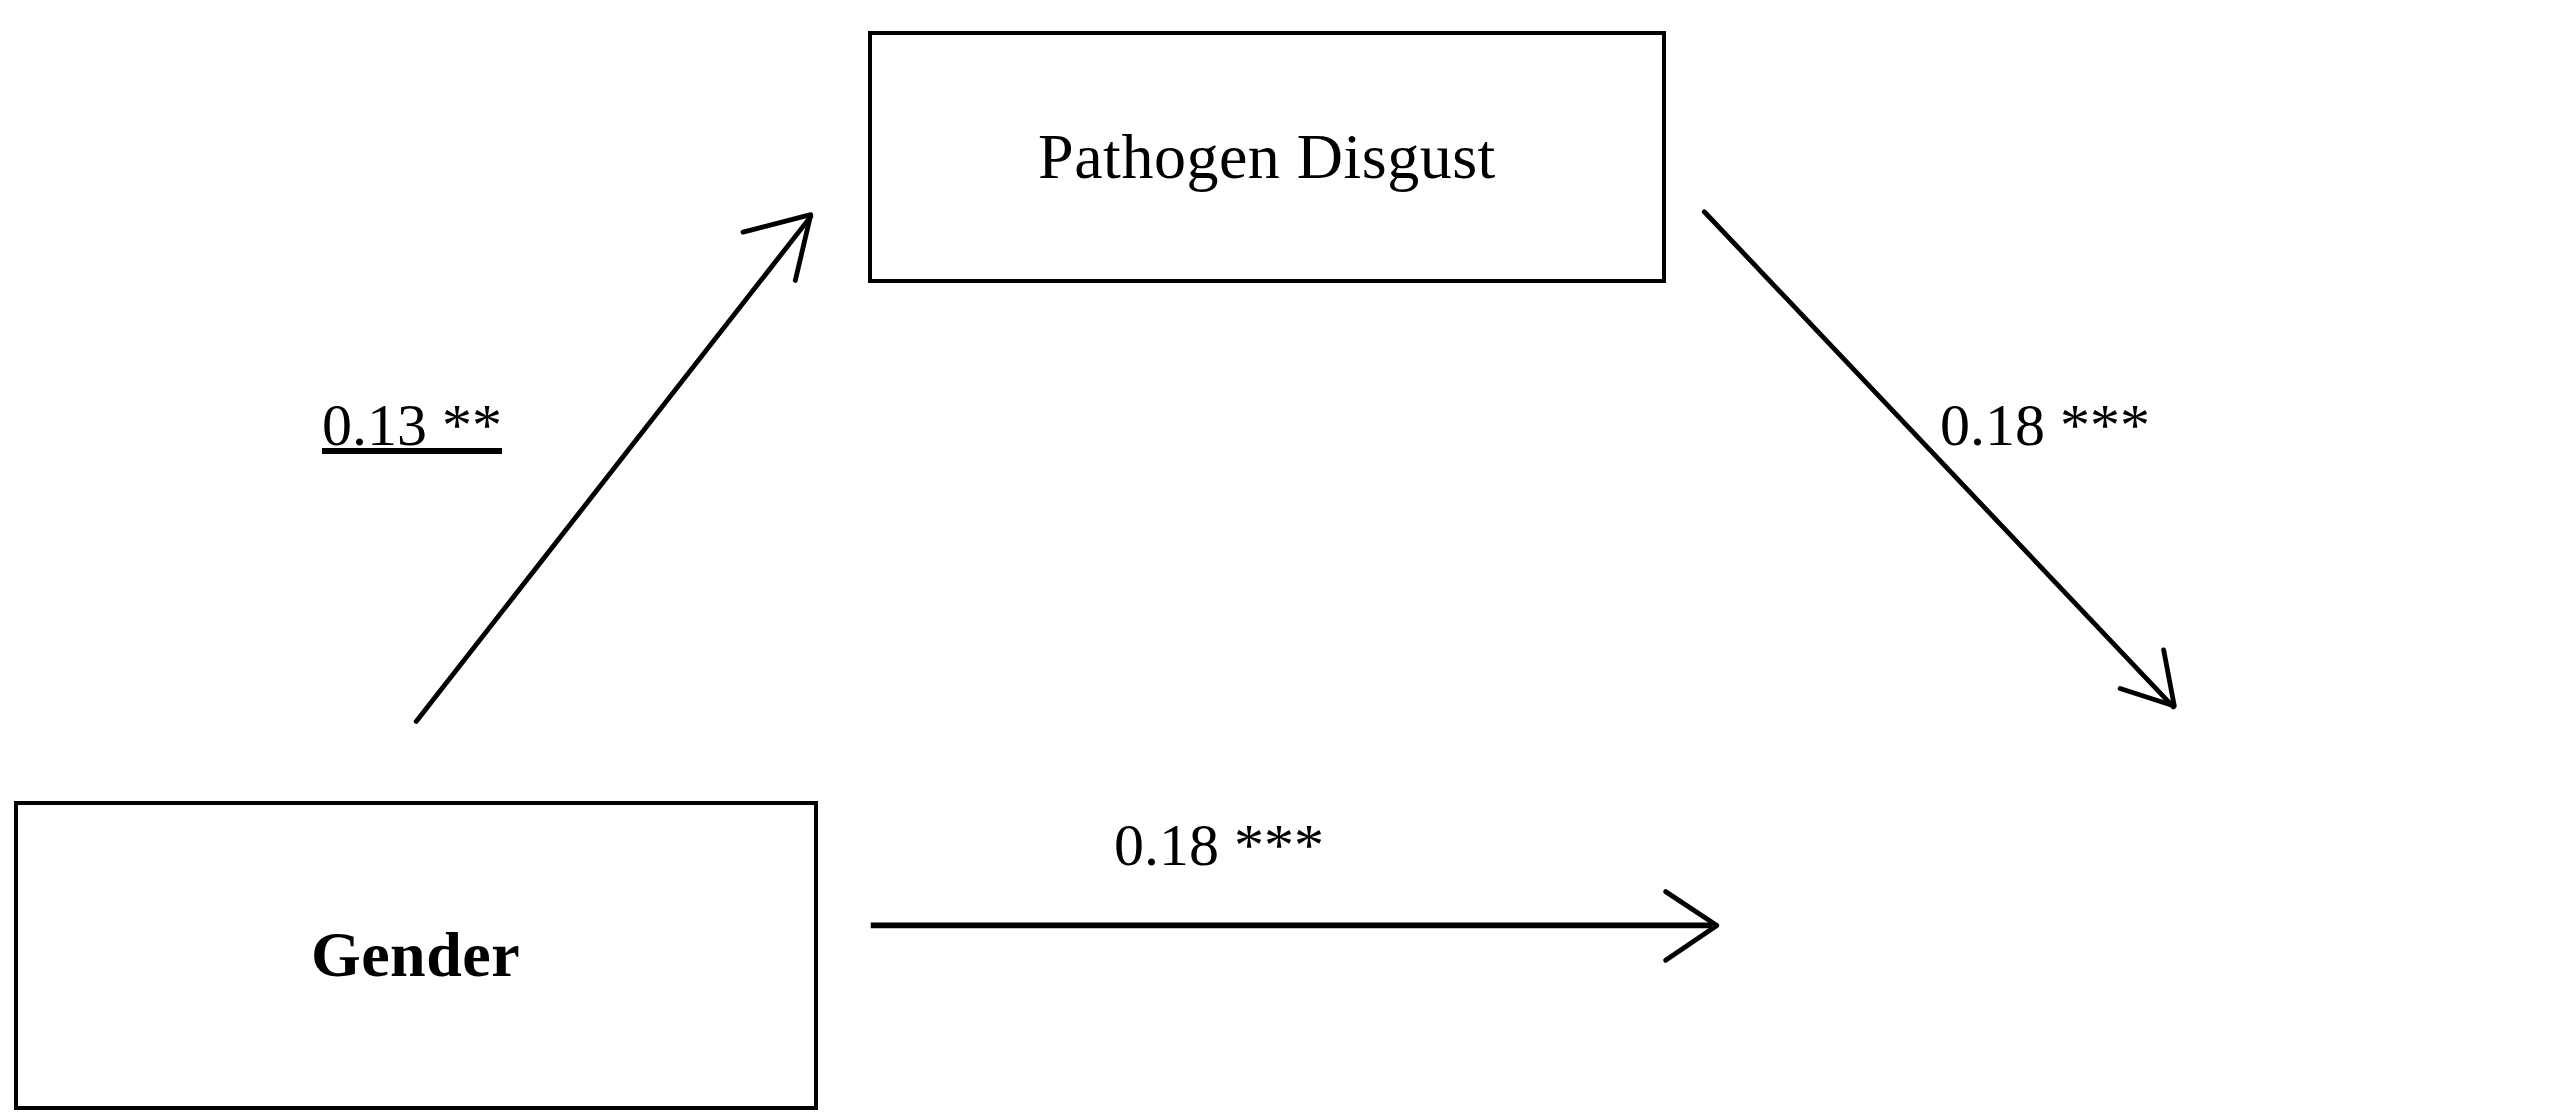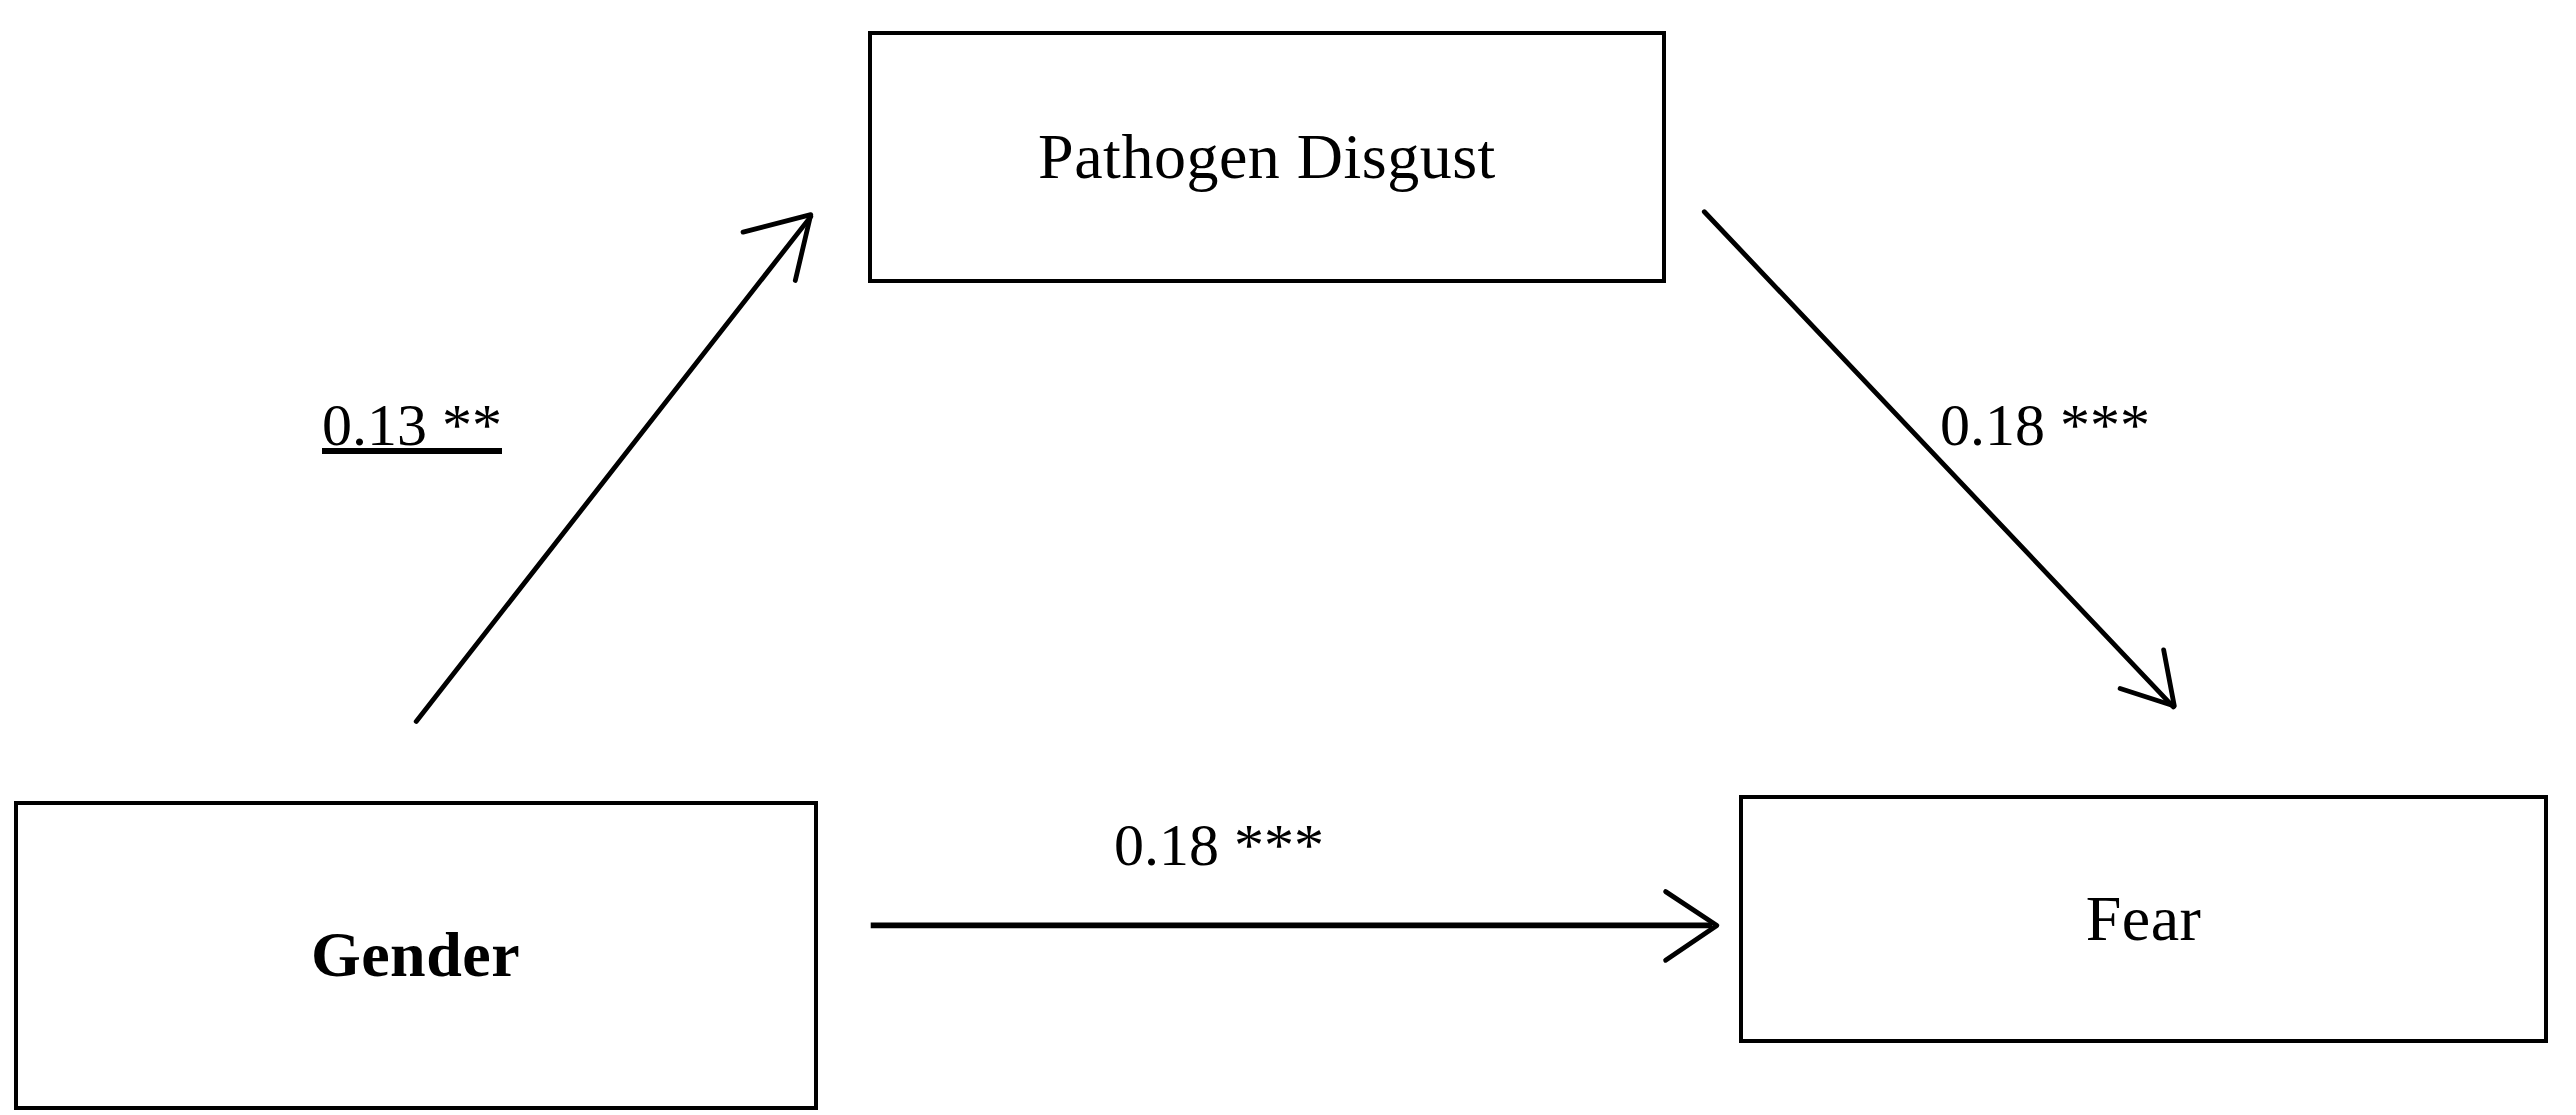--- a/index.html
+++ b/index.html
@@ -110,23 +110,20 @@
   </svg>
 
   <div class="node-box" id="box-mediator">
     <span class="node-line">Pathogen Disgust</span>
   </div>
 
   <div class="node-box" id="box-predictor">
     <span class="node-line">Gender</span>
   </div>
 
-  <div class="node-box" id="box-outcome">
-    <span class="node-line">Fear</span>
-  </div>
 
   <span class="edge-label" id="label-a-path">0.13 **</span>
 
   <span class="edge-label" id="label-b-path">0.18 ***</span>
 
   <span class="edge-label" id="label-direct-effect">0.18 ***</span>
 
 
 </div>
 

